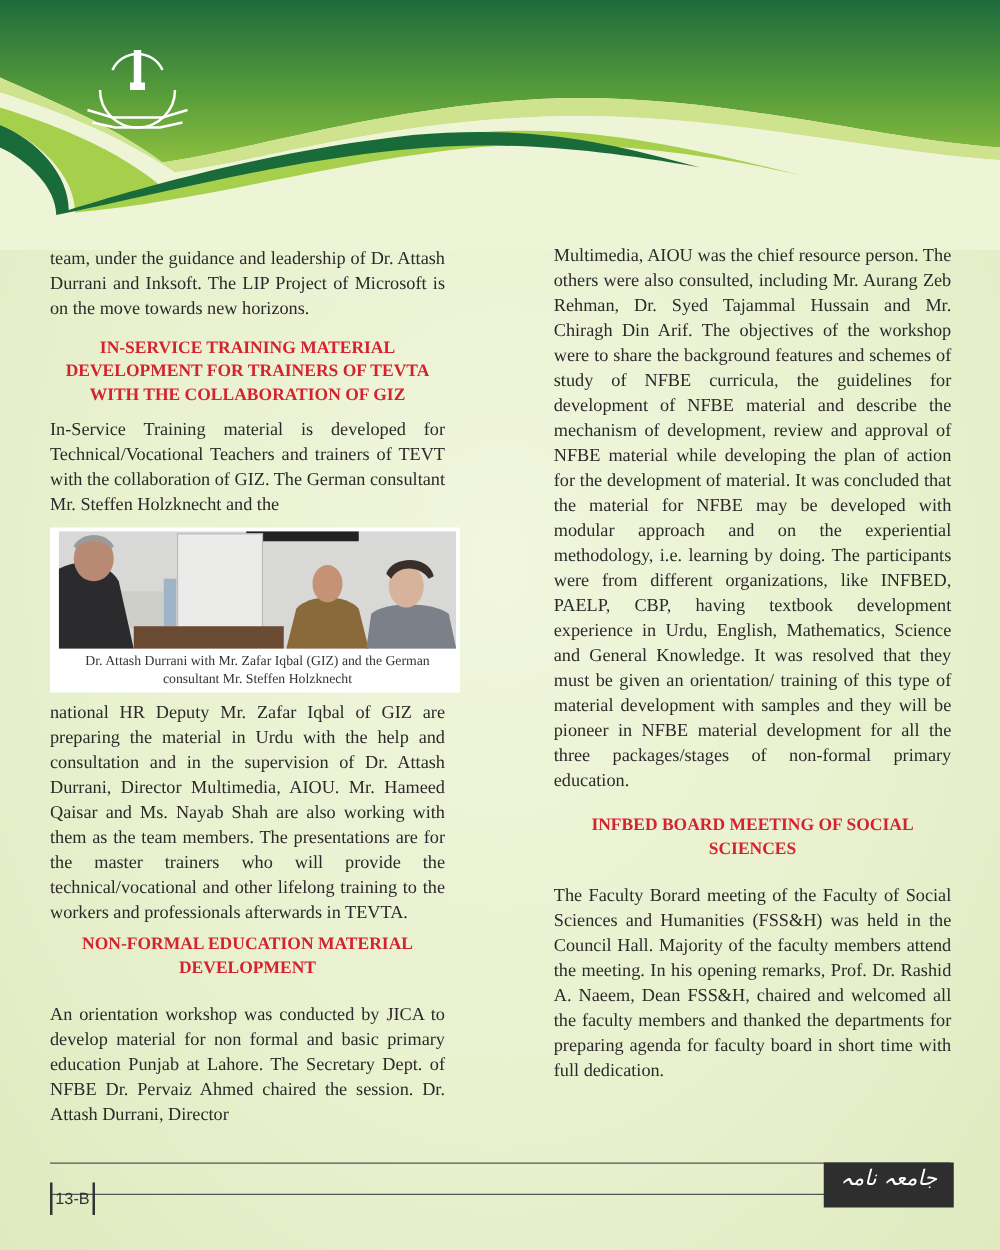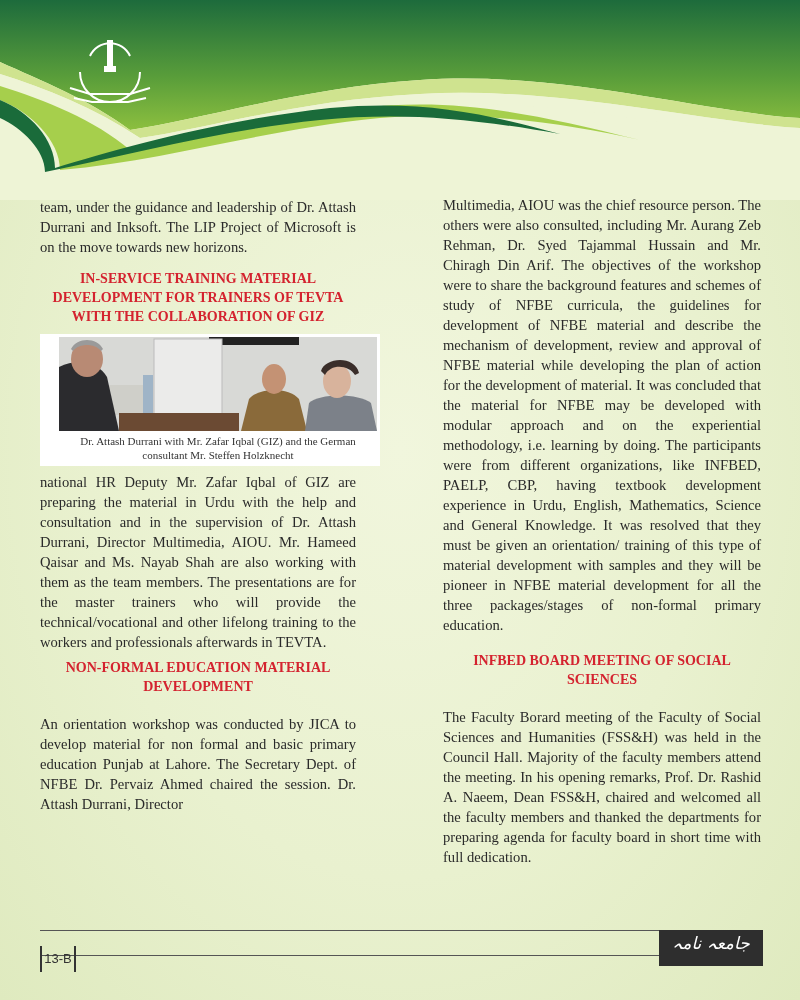--- a/index.html
+++ b/index.html
@@ -13,21 +13,21 @@
   .logo { position: absolute; left: 60px; top: 36px; width: 100px; height: 80px; }
   .col { position: absolute; font-size: 14.6px; line-height: 20px; }
   .col-left { left: 40px; top: 197px; width: 316px; }
   .col-right { left: 443px; top: 195px; width: 318px; }
   p.body { margin: 0; text-align: justify; }
   h2.heading {
     margin: 0; color: #d4232f; font-weight: bold; text-align: center;
     font-size: 14px; line-height: 19px;
   }
   .figure {
-    margin: 8px 0 6px 0; background: #ffffff; padding: 3px 3px 2px 19px;
+    margin: 8px 0 6px 0; background: #ffffff; padding: 3px 3px 2px 7px;
     width: 318px; margin-left: 0; font-family: Liberation Serif, serif;
   }
   .photo { width: 318px; height: 94px; display: block; }
   .caption { font-size: 11px; line-height: 14px; text-align: center; color: #333; padding: 3px 0 2px 0; }
   .footer { position: absolute; left: 40px; top: 930px; width: 720px; height: 28px; }
   .footer-bar {
     position: absolute; left: 0; top: 0; width: 720px; height: 26px;
     border-top: 1.5px solid #555; border-bottom: 1.5px solid #555;
     box-sizing: border-box;
   }
@@ -68,20 +68,21 @@
     <path d="M10,52 L30,58 L70,58 L90,52"></path>
     <path d="M14,62 L32,66 L68,66 L86,62"></path>
   </g>
   <rect x="47" y="4" width="6" height="30" fill="#ffffff"></rect>
   <rect x="44" y="30" width="12" height="6" fill="#ffffff"></rect>
 </svg>
 
 <div class="col col-left">
   <p class="body">team, under the guidance and leadership of Dr. Attash Durrani and Inksoft.  The LIP Project of Microsoft is on the move towards new horizons.</p>
   <h2 class="heading" style="margin-top:12px;">IN-SERVICE TRAINING MATERIAL DEVELOPMENT FOR TRAINERS OF TEVTA WITH THE COLLABORATION OF GIZ</h2>
+  <p class="body" style="margin-top:8px;">In-Service Training material is developed for Technical/Vocational Teachers and trainers of TEVT with the collaboration of GIZ. The German consultant Mr. Steffen Holzknecht and the</p>
   <div class="figure">
     <svg class="photo" viewBox="0 0 318 94" preserveAspectRatio="none">
       <rect x="0" y="0" width="318" height="94" fill="#d8d9d6"></rect>
       <rect x="150" y="0" width="90" height="8" fill="#222"></rect>
       <rect x="95" y="2" width="68" height="78" fill="#ebebea" stroke="#bbb"></rect>
       <rect x="48" y="48" width="40" height="30" fill="#cfcfc9"></rect>
       <rect x="84" y="38" width="10" height="38" fill="#9fb4c7"></rect>
       <rect x="60" y="76" width="120" height="18" fill="#6b4a33"></rect>
       <path d="M0,30 C20,20 40,26 48,40 L60,94 L0,94 Z" fill="#2b2b2e"></path>
       <ellipse cx="28" cy="22" rx="16" ry="18" fill="#b88a74"></ellipse>

